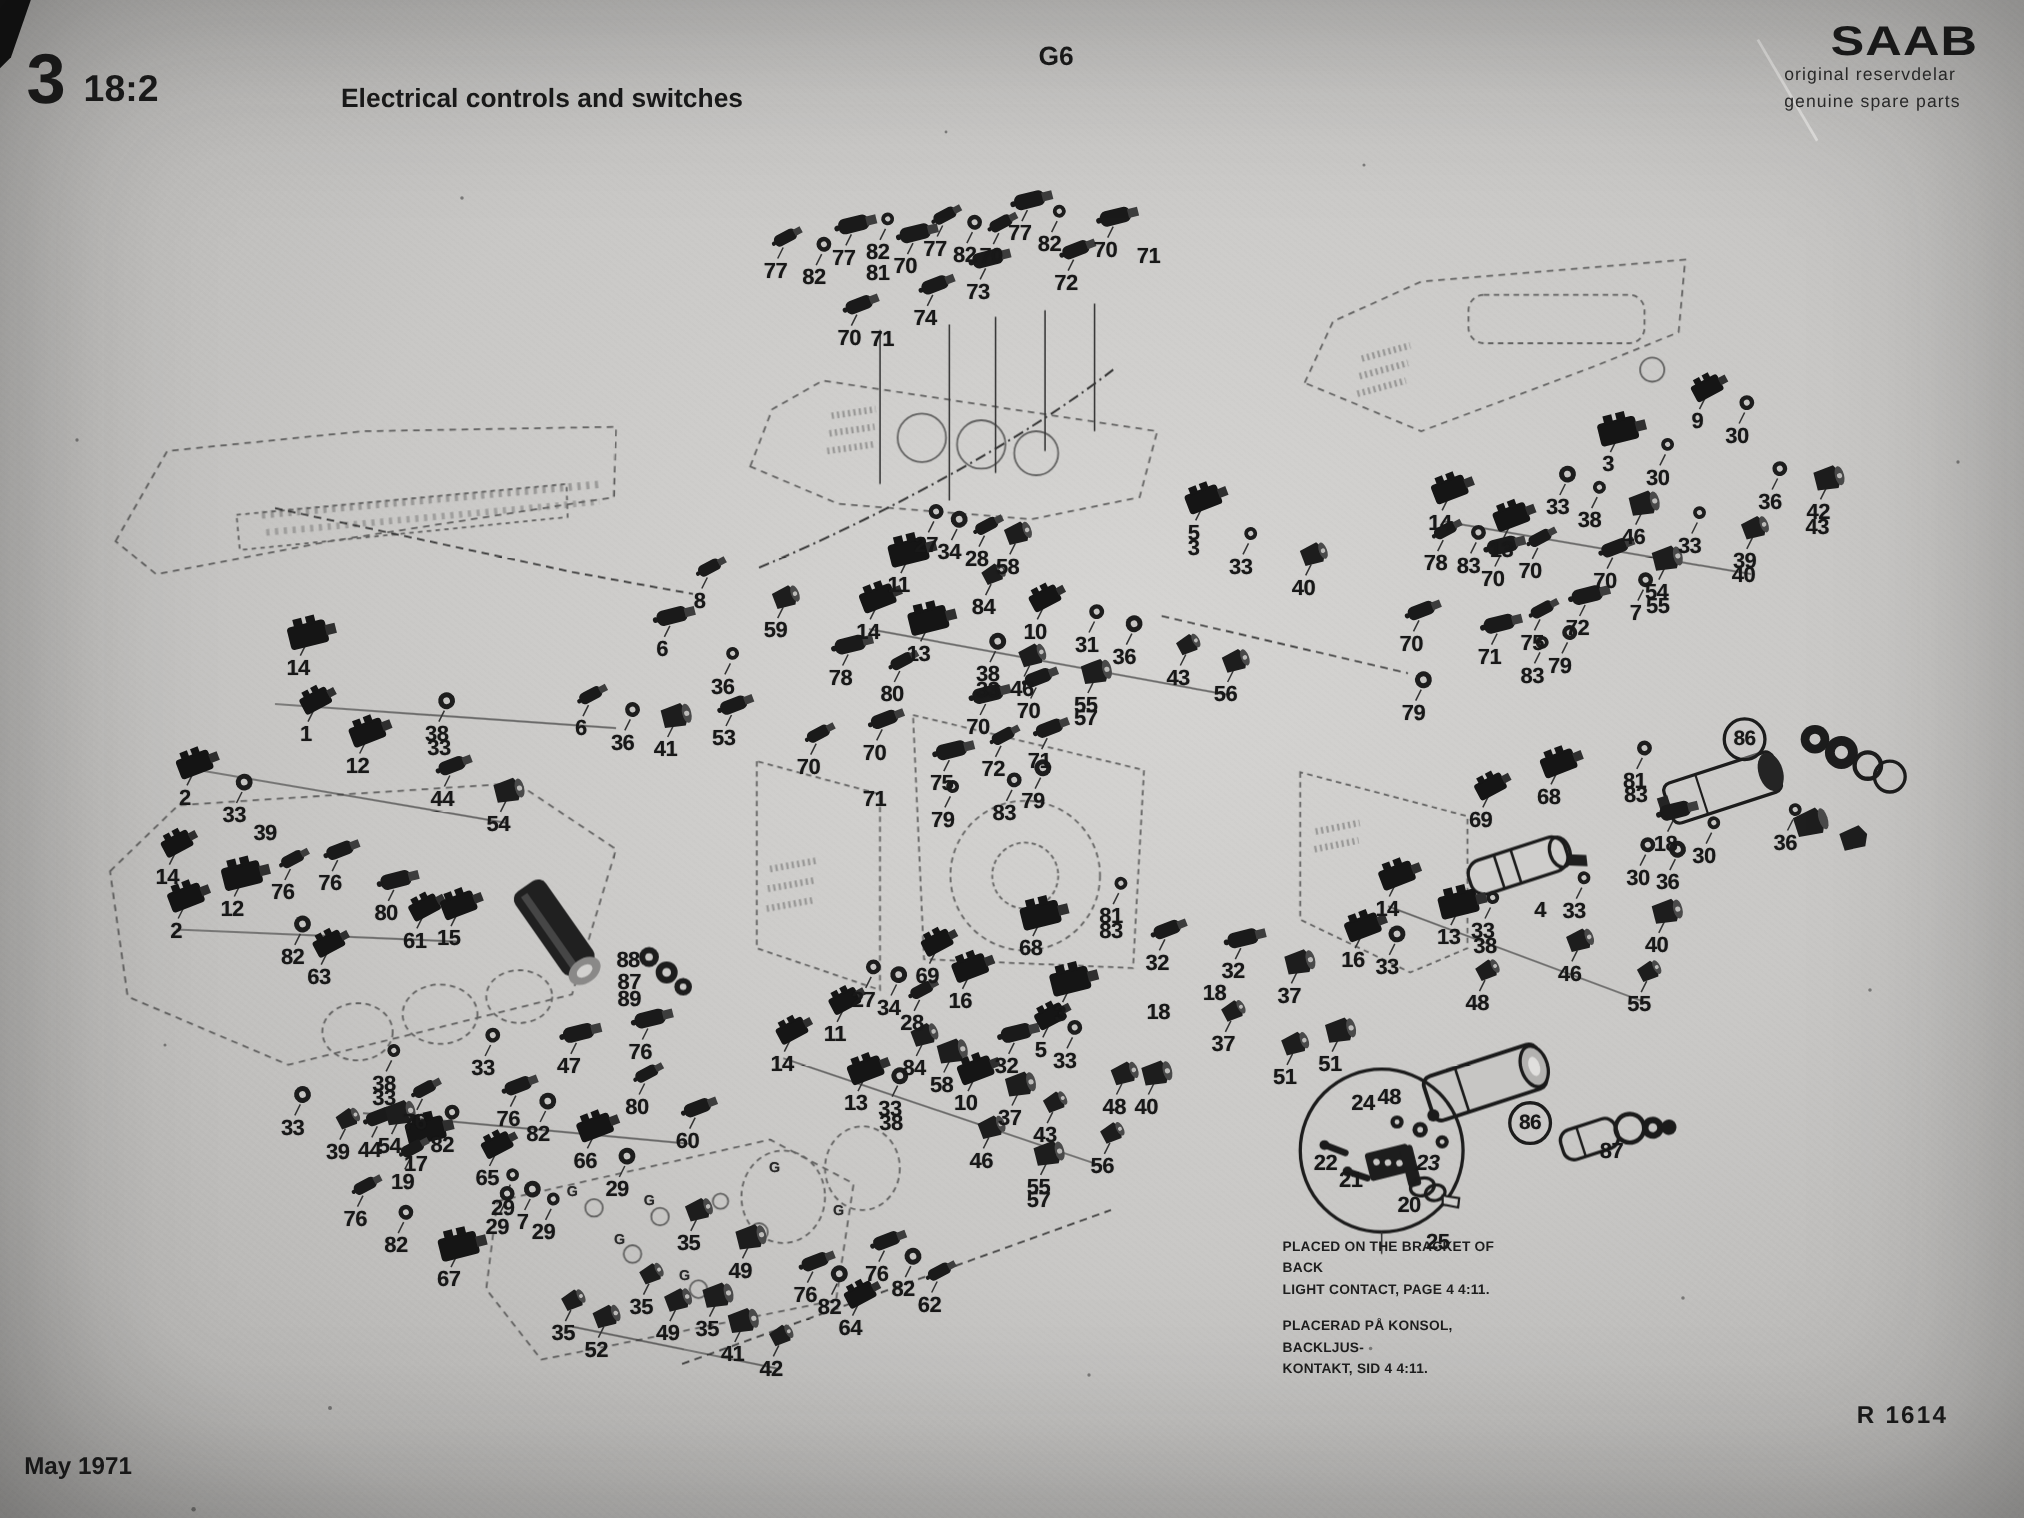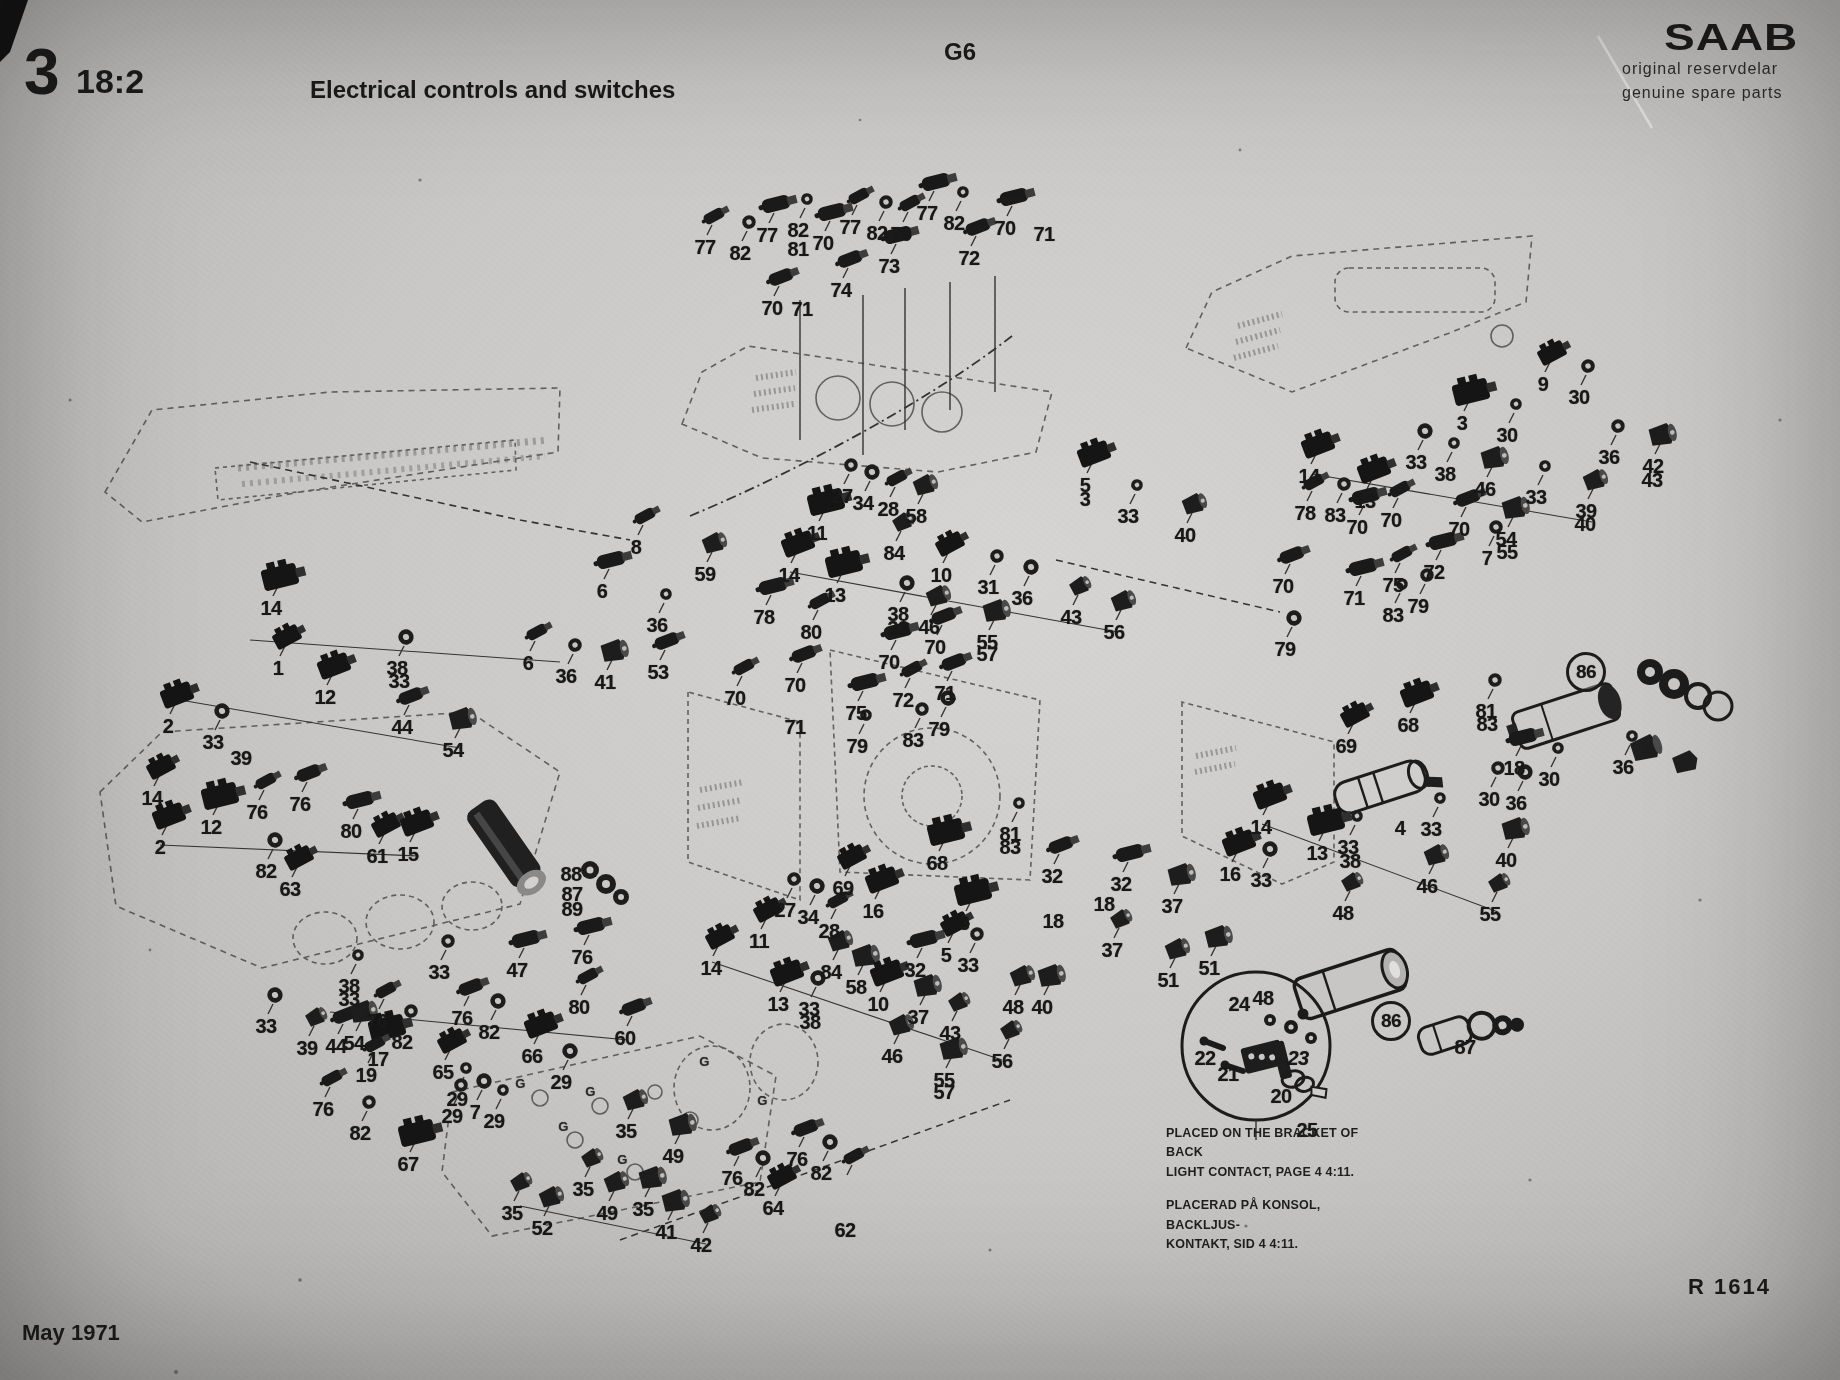--- a/index.html
+++ b/index.html
@@ -1544,21 +1544,21 @@
       <span class="plabel" style="left: 643px; top: 1209px;">35</span>
       <span class="plabel" style="left: 512px; top: 1213px;">35</span>
       <span class="plabel" style="left: 542px; top: 1228px; text-align: center;">52</span>
       <span class="plabel" style="left: 666px; top: 1232px;">41</span>
       <span class="plabel" style="left: 701px; top: 1245px;">42</span>
       <span class="plabel" style="left: 732px; top: 1178px;">76</span>
       <span class="plabel" style="left: 754px; top: 1189px;">82</span>
       <span class="plabel" style="left: 773px; top: 1208px;">64</span>
       <span class="plabel" style="left: 797px; top: 1159px;">76</span>
       <span class="plabel" style="left: 821px; top: 1173px;">82</span>
-      <span class="plabel" style="left: 845px; top: 1187px; margin-top: 43px;">62</span>
+      <span class="plabel" style="left: 845px; top: 1187px;">62</span>
       <span class="plabel" style="left: 1239px; top: 1004px;">24</span>
       <span class="plabel" style="left: 1263px; top: 998px;">48</span>
       <span class="plabel" style="left: 1307px; top: 1094px; margin-top: 36px;">25</span>
       <span class="plabel" style="left: 1298px; top: 1058px; font-style: italic;">23</span>
       <span class="plabel" style="left: 1205px; top: 1058px;">22</span>
       <span class="plabel" style="left: 1228px; top: 1074px;">21</span>
       <span class="plabel" style="left: 1281px; top: 1096px;">20</span>
       <span class="plabel circled" style="left: 1391px; top: 1021px;">86</span>
       <span class="plabel" style="left: 1465px; top: 1047px;">87</span>
       <span class="plabel small" style="left: 520px; top: 1083px;">G</span>

